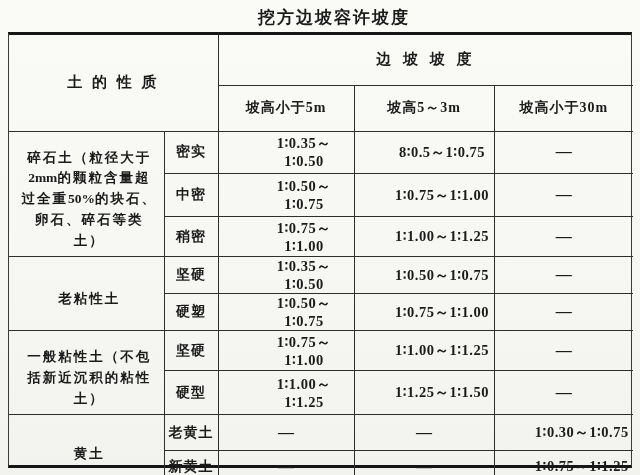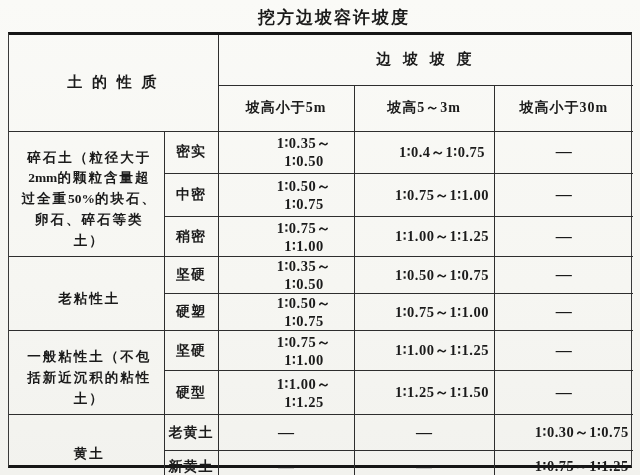--- a/index.html
+++ b/index.html
@@ -104,21 +104,21 @@
       <tr style="height:46px">
         <td class="colhead"><span>坡高小于</span><b>5m</b></td>
         <td class="colhead"><span>坡高</span><b>5～3m</b></td>
         <td class="colhead"><span>坡高小于</span><b>30m</b></td>
       </tr>
 
       <tr style="height:40px">
         <td rowspan="3" class="group"><span>碎石土（粒径大于</span><b>2mm</b><span>的颗粒含量超过全重</span><b>50%</b><span>的块石、卵石、碎石等类土）</span></td>
         <td class="sub">密实</td>
         <td class="val">1∶0.35～1∶0.50</td>
-        <td class="val">1∶0.4～1∶0.75</td>
+        <td class="val">8∶0.5～1∶0.75</td>
         <td class="dash">—</td>
       </tr>
       <tr style="height:40px">
         <td class="sub">中密</td>
         <td class="val">1∶0.50～1∶0.75</td>
         <td class="val">1∶0.75～1∶1.00</td>
         <td class="dash">—</td>
       </tr>
       <tr style="height:36px">
         <td class="sub">稍密</td>

